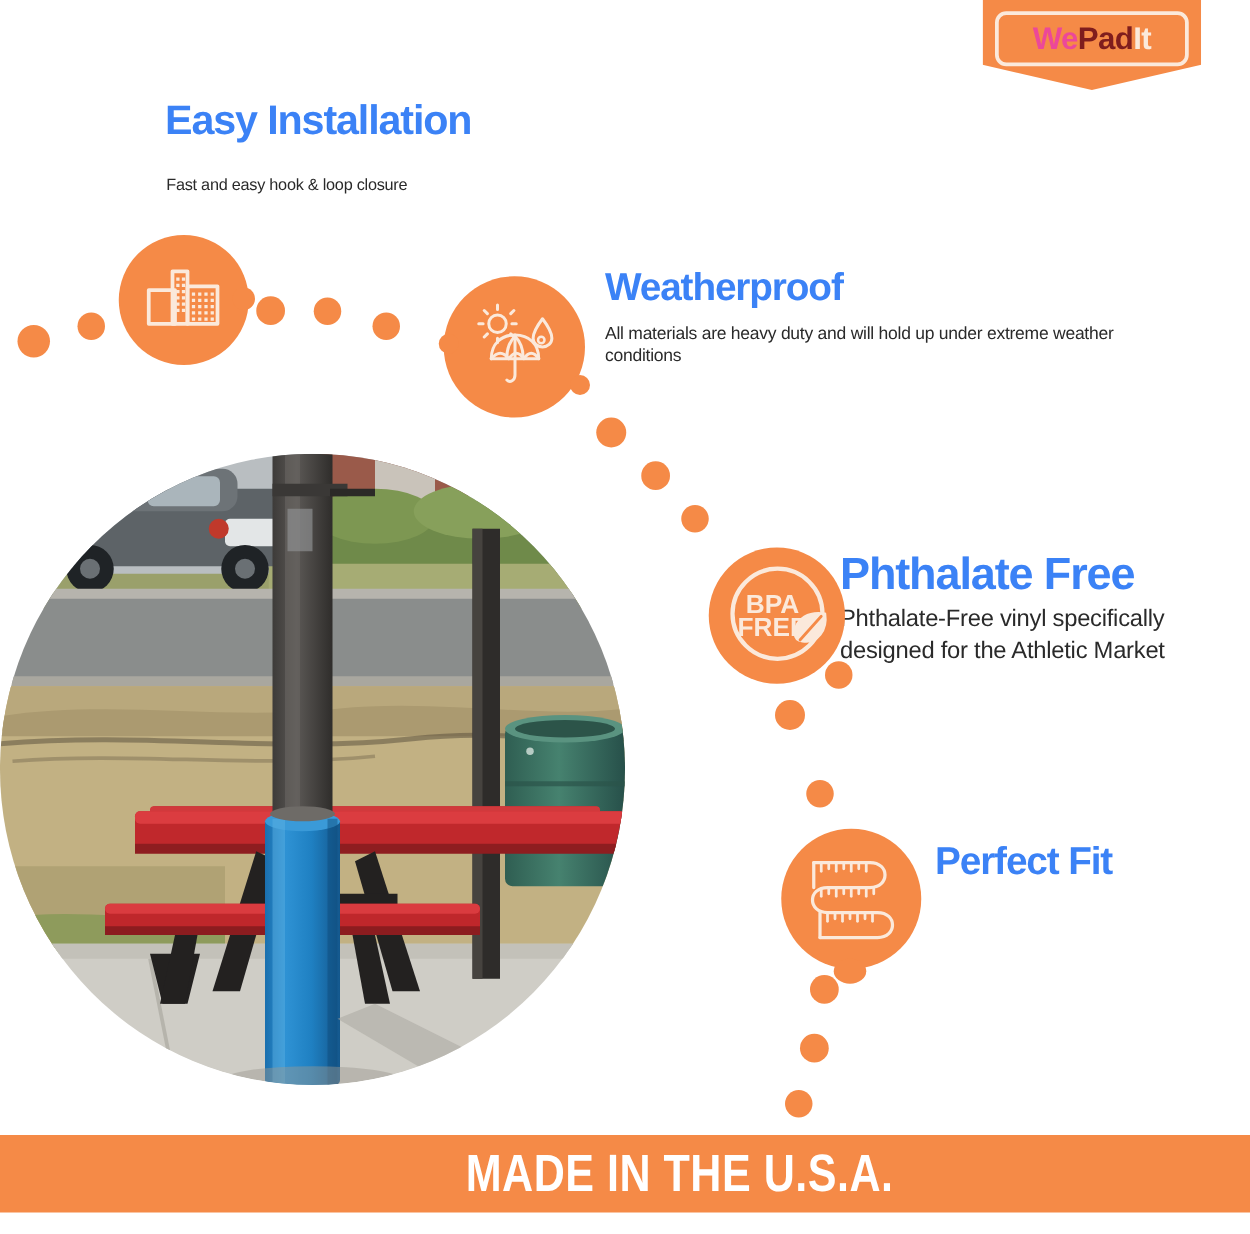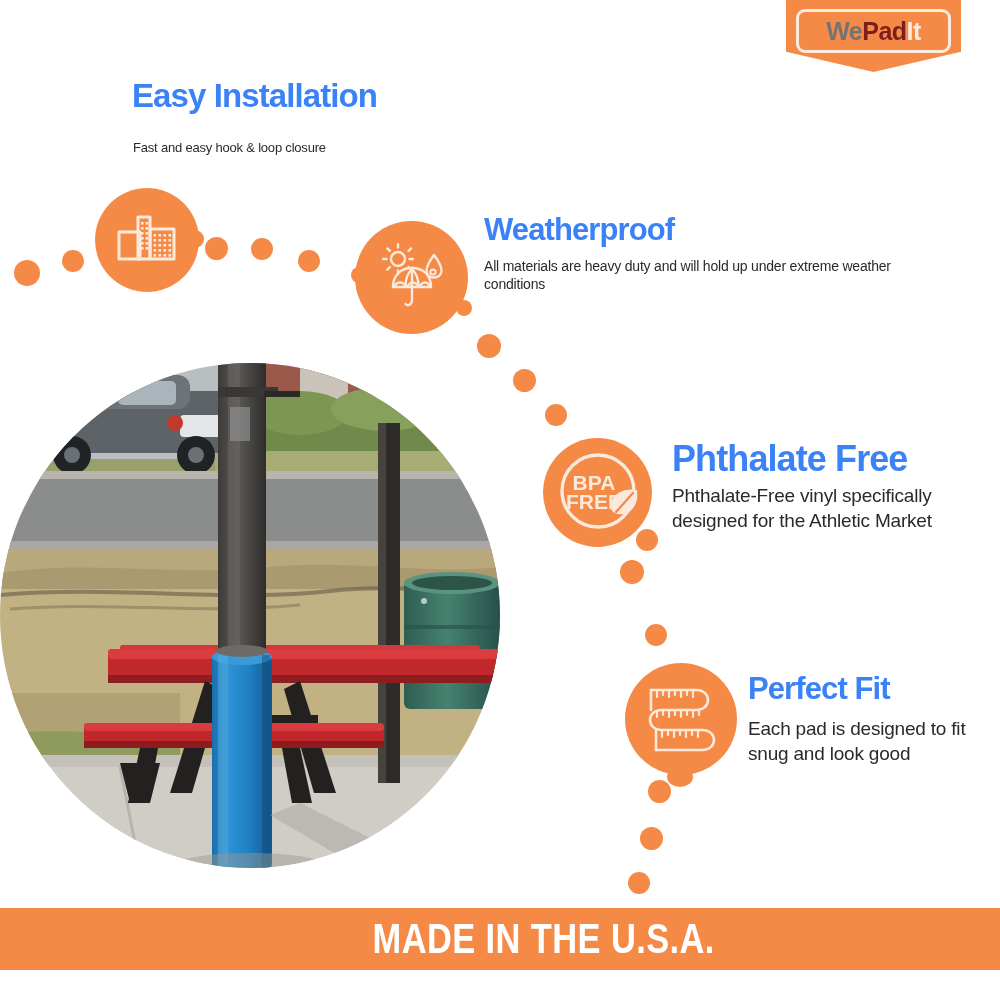--- a/index.html
+++ b/index.html
@@ -45,21 +45,21 @@
     align-items: center;
     justify-content: center;
   }
   .logo-text {
     font-size: 25px;
     font-weight: bold;
     letter-spacing: -0.5px;
     line-height: 1;
     white-space: nowrap;
   }
-  .logo-text .lw-we { color: #737373; }
+  .logo-text .lw-we { color: #ec4899; }
   .logo-text .lw-pad { color: #7f1d1d; }
   .logo-text .lw-it { color: #FBE9DB; }
 
   
   .feature-title {
     position: absolute;
     font-weight: bold;
     color: #3b82f6;
     line-height: 1.05;
     letter-spacing: -0.9px;
@@ -88,21 +88,21 @@
   .icon-circle {
     position: absolute;
     border-radius: 50%;
     background: #F58A47;
     display: flex;
     align-items: center;
     justify-content: center;
   }
   #icon-install   { left: 95px;  top: 188px; width: 104px; height: 104px; }
   #icon-weather   { left: 355px; top: 221px; width: 113px; height: 113px; }
-  #icon-phthalate { left: 543px; top: 438px; width: 109px; height: 109px; }
+  #icon-phthalate { left: 567px; top: 438px; width: 109px; height: 109px; }
   #icon-fit       { left: 625px; top: 663px; width: 112px; height: 112px; }
 
   
   .circle-nub {
     position: absolute;
     border-radius: 50%;
     background: #F58A47;
   }
 
   
@@ -254,21 +254,20 @@
     <svg width="92" height="92" viewBox="0 0 92 92">
       <circle cx="46" cy="44" r="36" fill="none" stroke="#FBE9DB" stroke-width="3.4"></circle>
       <text x="42" y="43" text-anchor="middle" font-family="'Liberation Sans', sans-serif" font-size="21" font-weight="bold" fill="#FBE9DB">BPA</text>
       <text x="42" y="62" text-anchor="middle" font-family="'Liberation Sans', sans-serif" font-size="21" font-weight="bold" fill="#FBE9DB">FREE</text>
       <path d="M60 60 C60 47 72 42 84 44 C86 57 78 68 66 66 C62 65.5 60 63 60 60 Z" fill="#FBE9DB" stroke="#FBE9DB" stroke-width="2" stroke-linejoin="round"></path>
       <path d="M64 65 L81 46" fill="none" stroke="#F58A47" stroke-width="2.2" stroke-linecap="round"></path>
     </svg>
   </div>
 
   <div class="feature-title" id="title-fit">Perfect Fit</div>
-  <div class="feature-desc" id="desc-fit">Each pad is designed to fit snug and look good</div>
 
   <div class="icon-circle" id="icon-fit">
     <span class="circle-nub" style="left:42px; bottom:-12px; width:26px; height:20px;"></span>
     <svg width="82" height="82" viewBox="0 0 82 82">
       <g fill="none" stroke="#FBE9DB" stroke-width="2.6" stroke-linejoin="round" stroke-linecap="round">
         <path d="M11 12 H56 C64 12 68 17 68 22 C68 27 64 32 56 32 H22 C14 32 10 37 10 42
                  C10 47 14 52 22 52 H62 C70 52 74 57 74 62 C74 67 70 72 62 72 H16"></path>
         <path d="M11 12 V32 M16 72 V52"></path>
       </g>
       <g stroke="#FBE9DB" stroke-width="2.2" stroke-linecap="round">

